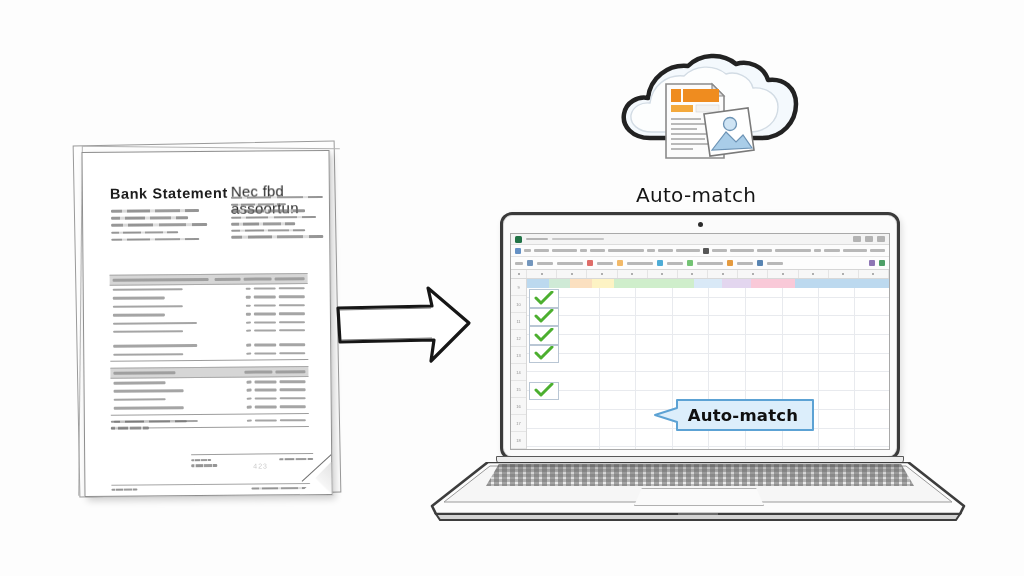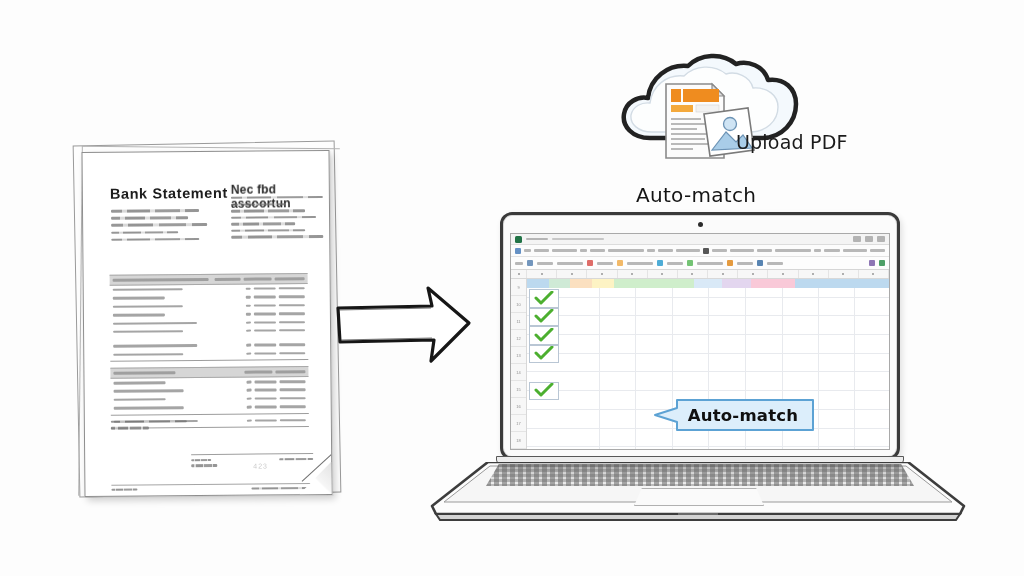--- a/index.html
+++ b/index.html
@@ -44,21 +44,21 @@
     height: 2.6px; margin-bottom: 4.6px;
     background: linear-gradient(90deg,#6f6f6f 0 12%, #c9c9c9 12% 18%, #6a6a6a 18% 44%, #d2d2d2 44% 50%, #757575 50% 78%, #cfcfcf 78% 84%, #6d6d6d 84% 100%);
     opacity: .72; border-radius: 1px;
   }
   .scrib.w80 { width: 80%; } .scrib.w92 { width: 92%; }
   .scrib.w70 { width: 70%; } .scrib.w60 { width: 60%; }
   .scrib.w100 { width: 100%; } .scrib.w50 { width: 50%; }
   .scrib.w40 { width: 40%; } .scrib.w30 { width: 30%; }
   .doc-addr-title {
     position: absolute; left: 148px; top: 31px;
-    font-size: 12px; font-weight: 700; color: #2a2a2a;
+    font-size: 15px; font-weight: 400; color: #2a2a2a;
     letter-spacing: .2px;
     filter: blur(.35px);
   }
   .doc-addr-lines { position: absolute; left: 148px; top: 45px; width: 92px; }
   .doc-addr-lines .scrib { height: 2.4px; margin-bottom: 4.2px; }
 
   .doc-table { position: absolute; left: 26px; top: 122px; width: 198px; }
   .dt-head {
     height: 11px; background: #d6d6d6; border-top: 1px solid #a9a9a9; border-bottom: 1px solid #a9a9a9;
     display: flex; align-items: center; padding: 0 3px; gap: 3px;
@@ -429,21 +429,20 @@
         <rect x="59" y="102" width="22" height="2"></rect>
       </g>
     </g>
 
     <g>
       <path d="M92,68 L136,62 L142,104 L98,110 Z" fill="#ffffff" stroke="#7a7a7a" stroke-width="1.6"></path>
       <circle cx="118" cy="78" r="6.5" fill="#cfe4f4" stroke="#6c93b5" stroke-width="1.3"></circle>
       <path d="M100,104 L114,86 L124,96 L131,89 L140,102 Z" fill="#a9cde8" stroke="#6c93b5" stroke-width="1.2"></path>
     </g>
   </svg>
-  <div id="upload-label" data-interactable="false">Upload PDF</div>
 
   <div id="automatch-heading" data-interactable="false">Auto-match</div>
 
   <div id="laptop" data-interactable="false">
 
     <div class="lid" data-interactable="false">
       <div class="webcam" data-interactable="false"></div>
 
       <div class="lid-inner" data-interactable="false">
         <div class="ss" data-interactable="false">

